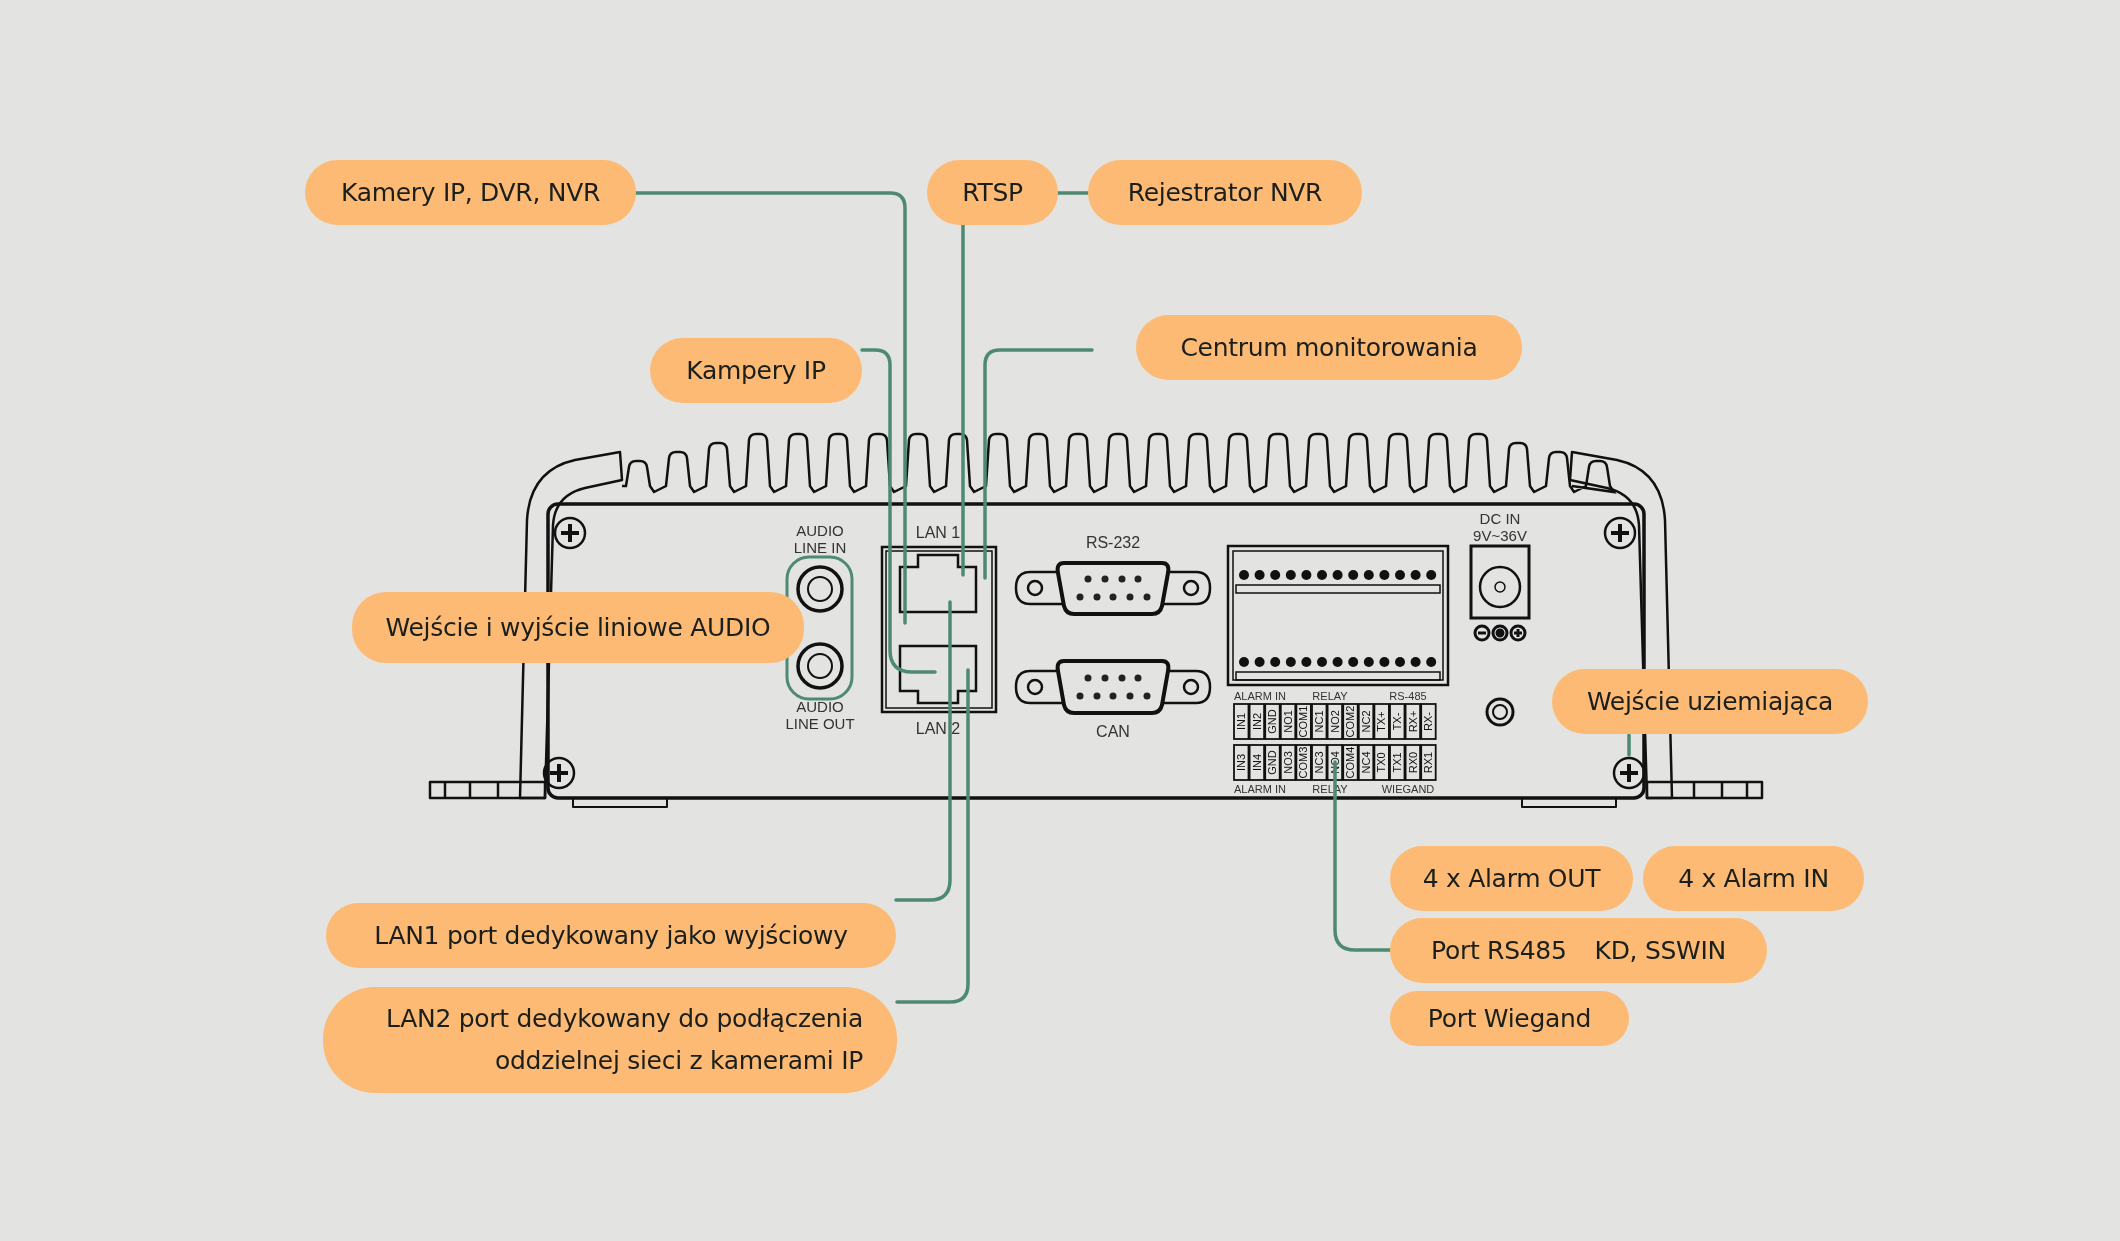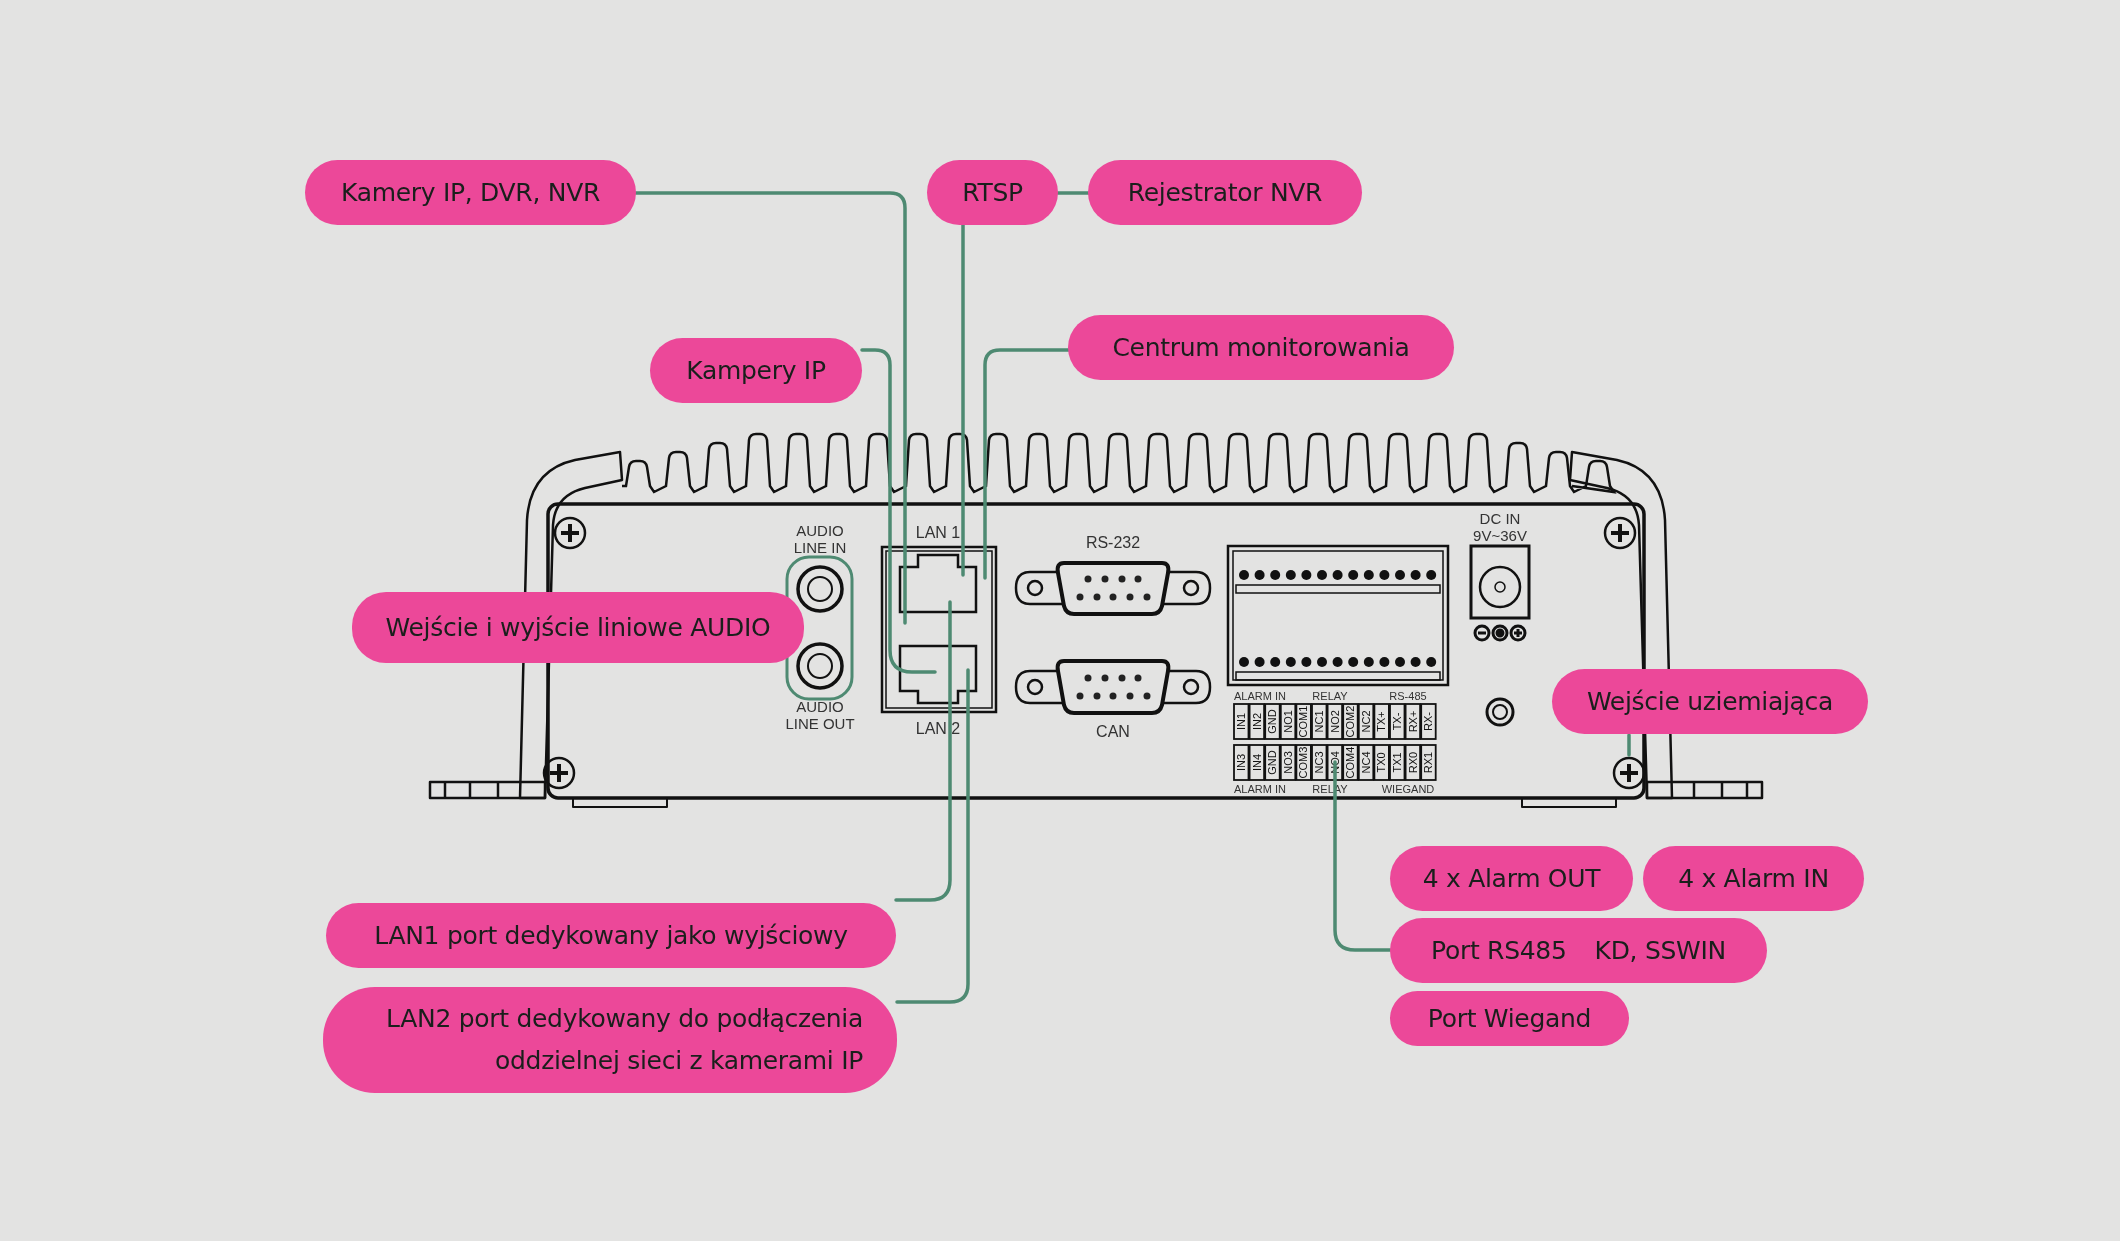--- a/index.html
+++ b/index.html
@@ -1,18 +1,18 @@
 <!DOCTYPE html>
 <html><head>
 <meta charset="utf-8">
 <style>
   html,body{margin:0;padding:0;}
   body{width:2120px;height:1241px;background:#e3e3e2;position:relative;overflow:hidden;font-family:"DejaVu Sans","Liberation Sans",sans-serif;}
   .canvas{position:absolute;left:0;top:0;width:2120px;height:1241px;}
-  .pill{position:absolute;background:#ec4899;border-radius:34px;color:#1a1f1c;font-size:25px;display:flex;align-items:center;justify-content:center;white-space:nowrap;box-sizing:border-box;letter-spacing:-0.3px;}
+  .pill{position:absolute;background:#fdba74;border-radius:34px;color:#1a1f1c;font-size:25px;display:flex;align-items:center;justify-content:center;white-space:nowrap;box-sizing:border-box;letter-spacing:-0.3px;}
   .pill.two{flex-direction:column;align-items:flex-end;padding-right:34px;line-height:42px;border-radius:52px;margin-top:45px;}
   .pill .gap{display:inline-block;width:28px;}
   svg text{font-family:"Liberation Sans","DejaVu Sans",sans-serif;}
 </style>
 </head>
 <body>
 
 <svg class="canvas" viewBox="0 0 2120 1241" xmlns="http://www.w3.org/2000/svg">
 
   <g fill="none" stroke="#111" stroke-width="2.5" stroke-linejoin="round">
@@ -258,21 +258,21 @@
 </div>
 <div class="pill" style="left:927px;top:160px;width:131px;height:65px;">
   <span>RTSP</span>
 </div>
 <div class="pill" style="left:1088px;top:160px;width:274px;height:65px;">
   <span>Rejestrator NVR</span>
 </div>
 <div class="pill" style="left:650px;top:315px;width:212px;height:65px;margin-top:23px;">
   <span>Kampery IP</span>
 </div>
-<div class="pill" style="left:1068px;top:315px;width:386px;height:65px;">
+<div class="pill" style="left:1136px;top:315px;width:386px;height:65px;">
   <span>Centrum monitorowania</span>
 </div>
 <div class="pill" style="left:352px;top:592px;width:452px;height:71px;">
   <span>Wejście i wyjście liniowe AUDIO</span>
 </div>
 <div class="pill" style="left:1552px;top:669px;width:316px;height:65px;">
   <span>Wejście uziemiająca</span>
 </div>
 <div class="pill" style="left:326px;top:867px;width:570px;height:65px;margin-top:36px;">
   <span>LAN1 port dedykowany jako wyjściowy</span>

